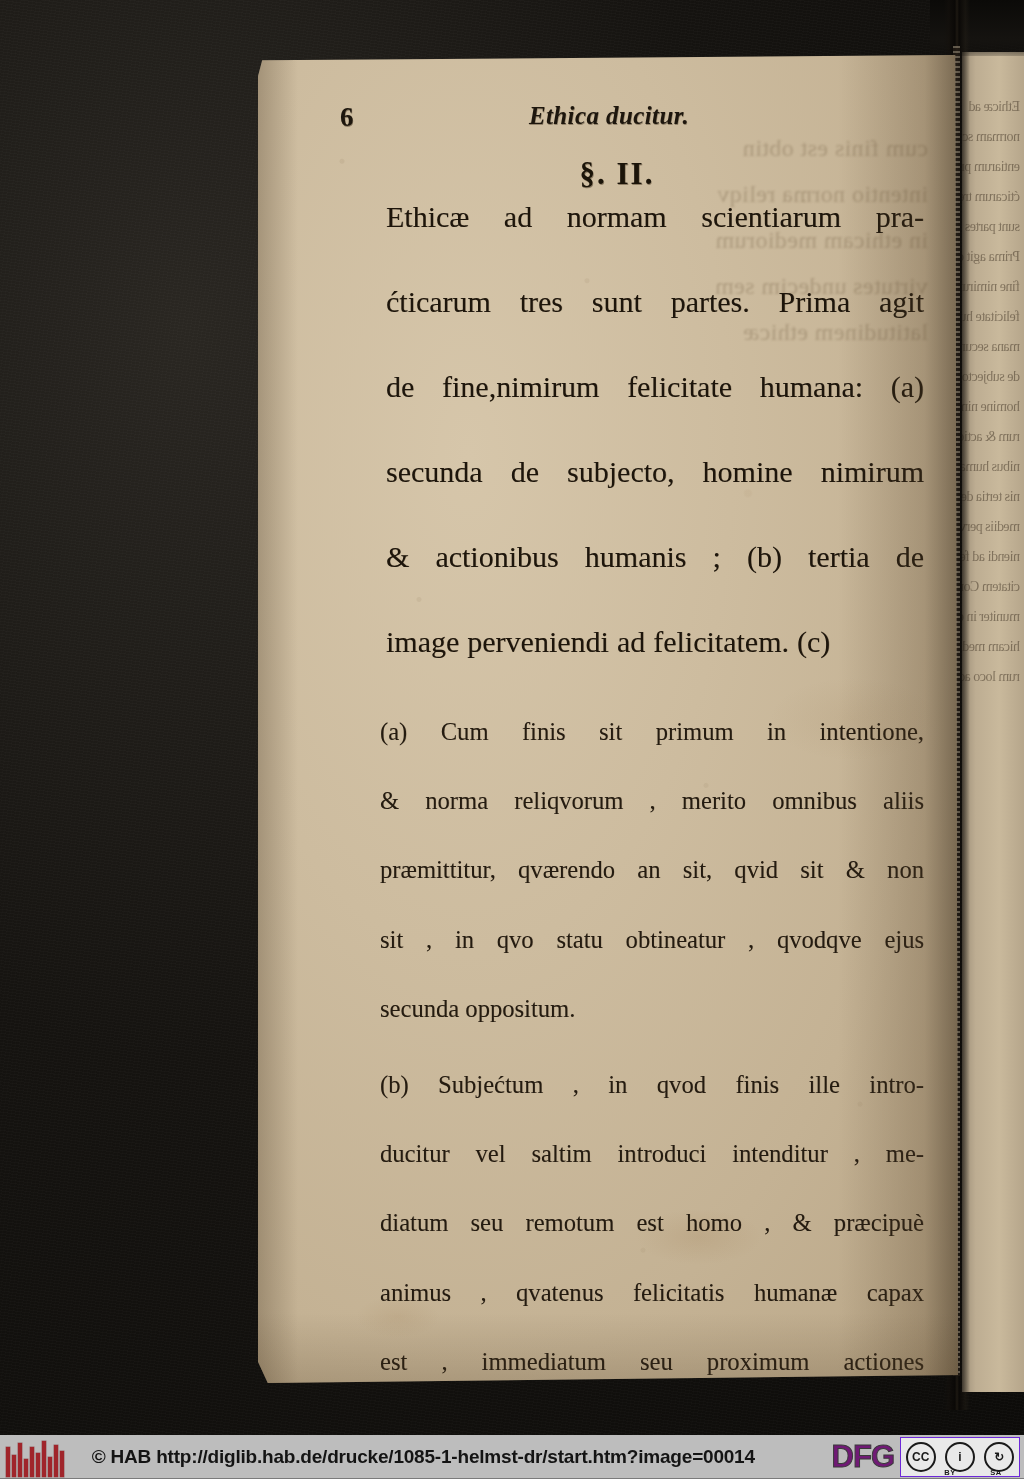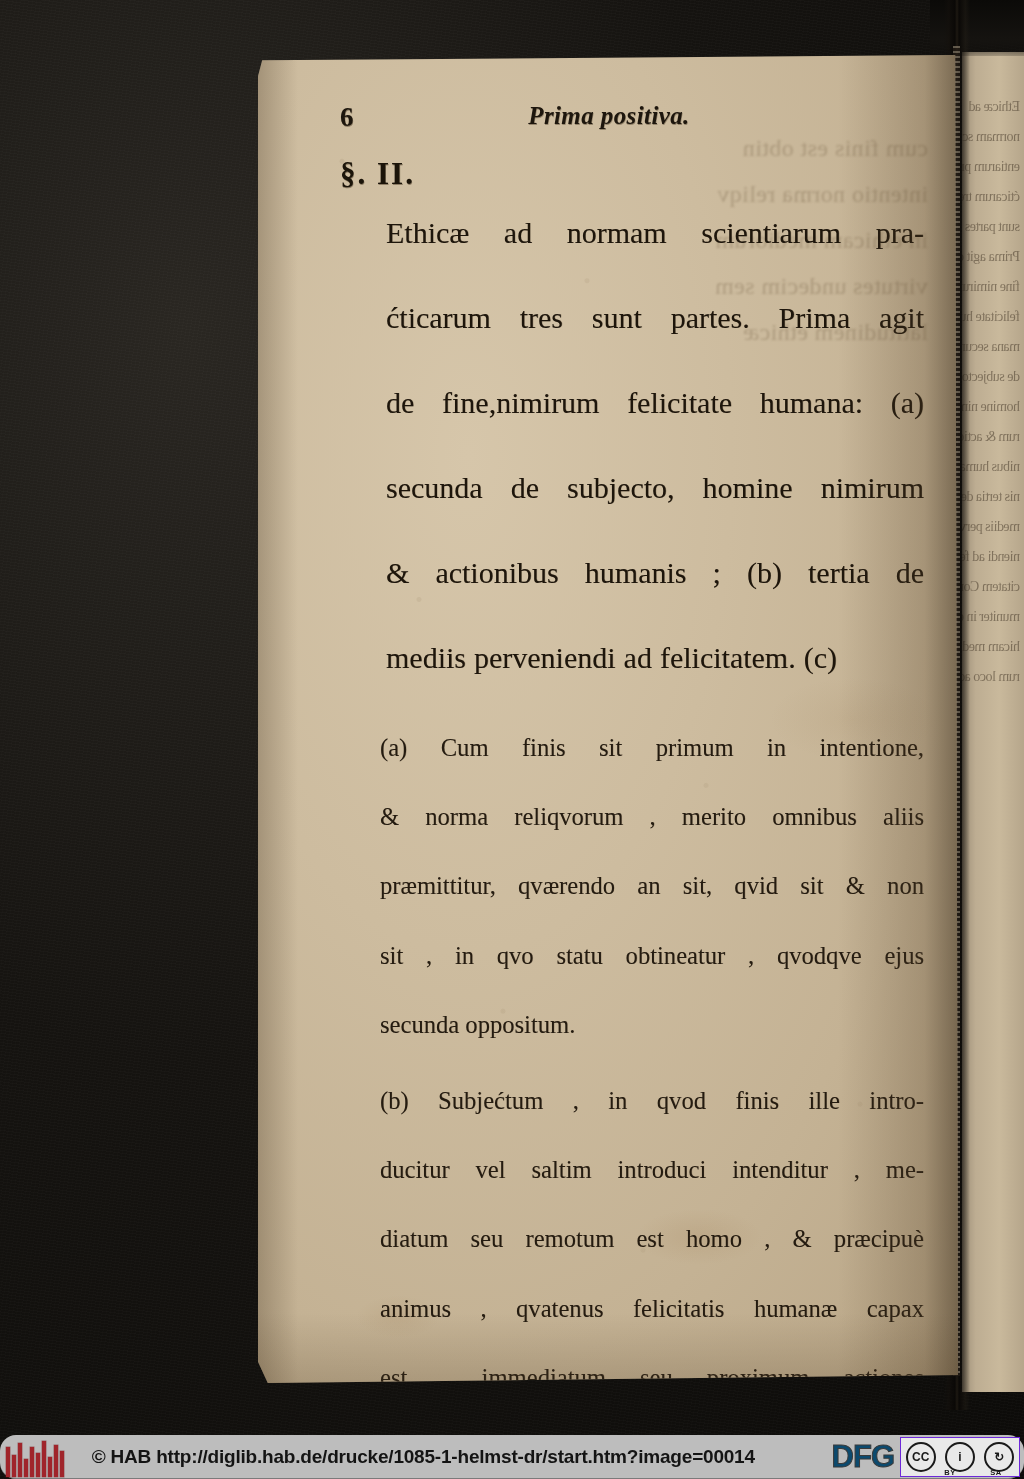--- a/index.html
+++ b/index.html
@@ -142,23 +142,23 @@
     position:absolute;left:0;right:0;text-align:center;
     font-style:italic;font-weight:700;
     font-size:25px;letter-spacing:.4px;
     color:#1d160d;
     text-shadow:.5px .5px 0 rgba(60,45,25,.4);
     padding-right:46px;
   }
 
   
   .section-mark{
-    text-align:left;
+    text-align:center;
     font-size:31px;font-weight:700;
-    margin-top:14px;margin-bottom:20px;
+    margin-top:14px;margin-bottom:4px;
     letter-spacing:2px;
     color:#1b1409;
     padding-right:30px;
     text-shadow:.6px .6px 0 rgba(60,45,25,.45);
   }
 
   
   .lead{
     font-size:30px;
     line-height:42.5px;
@@ -189,42 +189,41 @@
   .just-line{ display:block; text-align:justify; }
   .just-line::after{ content:""; display:inline-block; width:100%; }
 
   
   .footer-bar{
     position:absolute;left:0;bottom:0;width:100%;height:44px;
     background:#bdbdbd;
     display:flex;align-items:center;
     font-family:"Liberation Sans", sans-serif;
     box-shadow:0 -1px 0 rgba(0,0,0,.35) inset;
-    border-radius:16px;
   }
   .barcode-mark{
     width:58px;height:40px;margin-left:6px;
     display:flex;align-items:flex-end;gap:2px;
     flex:0 0 auto;
   }
   .barcode-mark i{
     display:block;width:4px;background:#a0252b;
     box-shadow:0 0 0 .5px rgba(120,20,25,.5);
   }
   .footer-credit{
     flex:1 1 auto;text-align:center;
     font-size:19px;font-weight:700;color:#141414;
     letter-spacing:-.2px;white-space:nowrap;
     padding-right:6px;
   }
   .dfg-logo{
     flex:0 0 auto;
     font-family:"Liberation Sans", sans-serif;
     font-size:31px;font-weight:700;
-    color:#0c4a6e;letter-spacing:-1px;
+    color:#701a75;letter-spacing:-1px;
     margin-right:6px;
     margin-left:43px;
     -webkit-text-stroke:1px #3a3a3a;
   }
   .cc-badge{
     flex:0 0 auto;margin-right:4px;
     background:#e9e9e9;border:1px solid #6d28d9;
     height:38px;width:118px;
     display:flex;align-items:center;justify-content:space-around;
     position:relative;
@@ -288,32 +287,32 @@
       <div>intentio norma reliqv</div>
       <div>in ethicam mediorum</div>
       <div>virtutes undecim sem</div>
       <div>latitudinem ethicæ</div>
     </div>
 
   <div class="typeblock">
 
     <div class="runhead">
       <span class="folio">6</span>
-      <span class="runtitle">Prima positiva.</span>
+      <span class="runtitle">Ethica ducitur.</span>
     </div>
 
     <div class="section-mark">§. II.</div>
 
     <p class="lead" id="lead-par">
         <span class="just-line" style="text-indent: 46px;">Ethicæ ad normam scientiarum pra-</span>
         <span class="just-line">ćticarum tres sunt partes.   Prima agit</span>
         <span class="just-line">de fine,nimirum felicitate humana: (a)</span>
         <span class="just-line">secunda de subjecto, homine nimirum</span>
         <span class="just-line">&amp; actionibus humanis ;  (b)  tertia de</span>
-        <span class="just-line" style="text-align: left;">mediis perveniendi ad felicitatem. (c)</span>
+        <span class="just-line" style="text-align: left;">image perveniendi ad felicitatem. (c)</span>
       </p>
 
     <p class="note" id="note-a">
         <span class="just-line" style="text-indent: 40px;">(a) Cum finis sit primum in  intentione,</span>
         <span class="just-line">&amp; norma reliqvorum ,  merito omnibus aliis</span>
         <span class="just-line">præmittitur, qværendo an sit, qvid sit &amp; non</span>
         <span class="just-line">sit , in qvo statu obtineatur ,  qvodqve ejus</span>
         <span class="just-line" style="text-align: left;">secunda oppositum.</span>
       </p>
     <p class="note tight" id="note-b">

